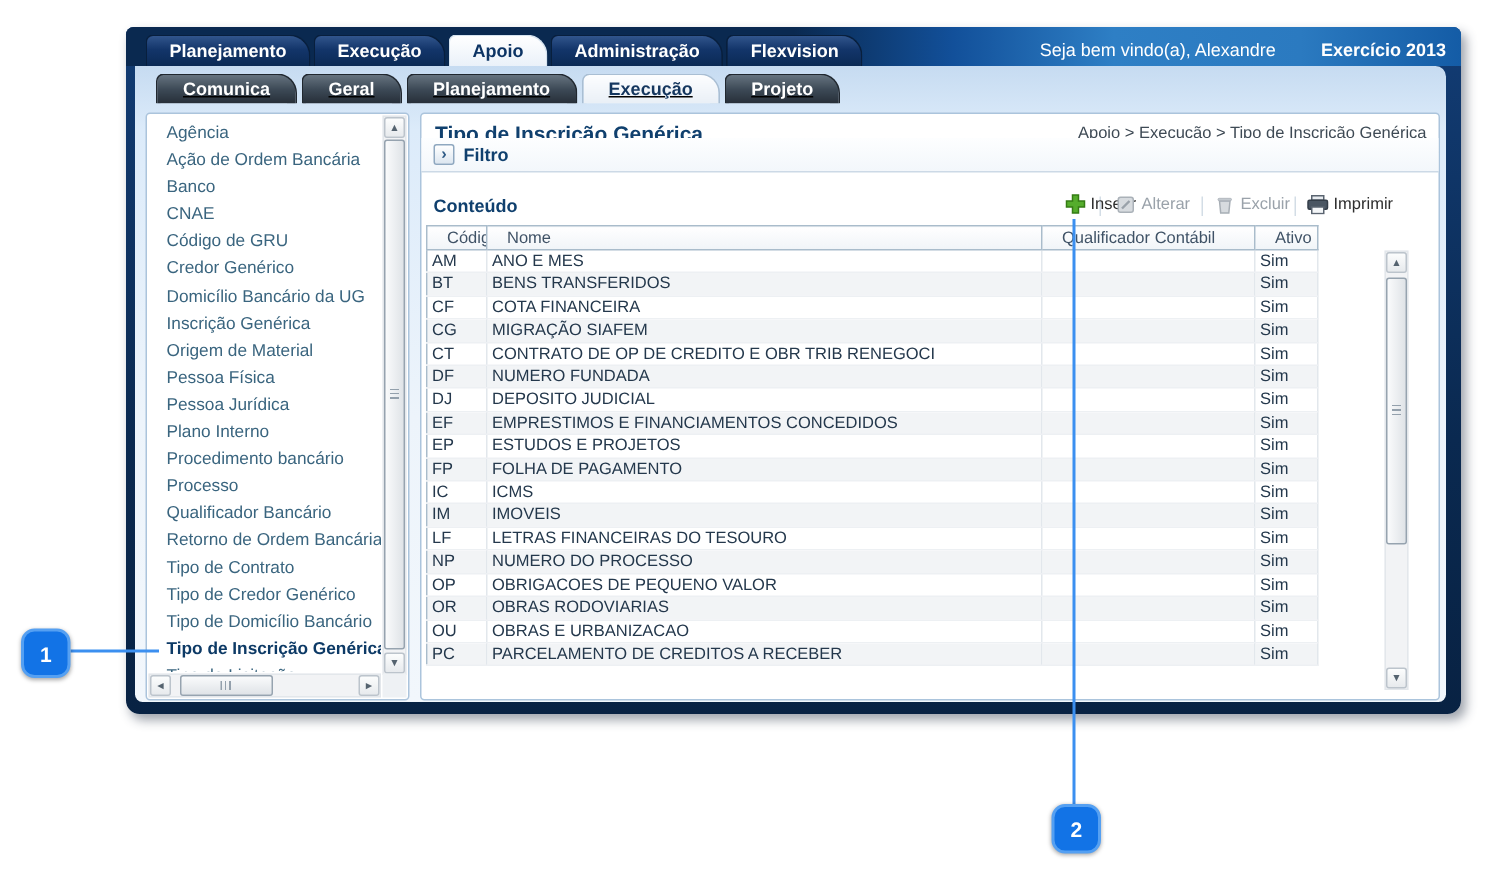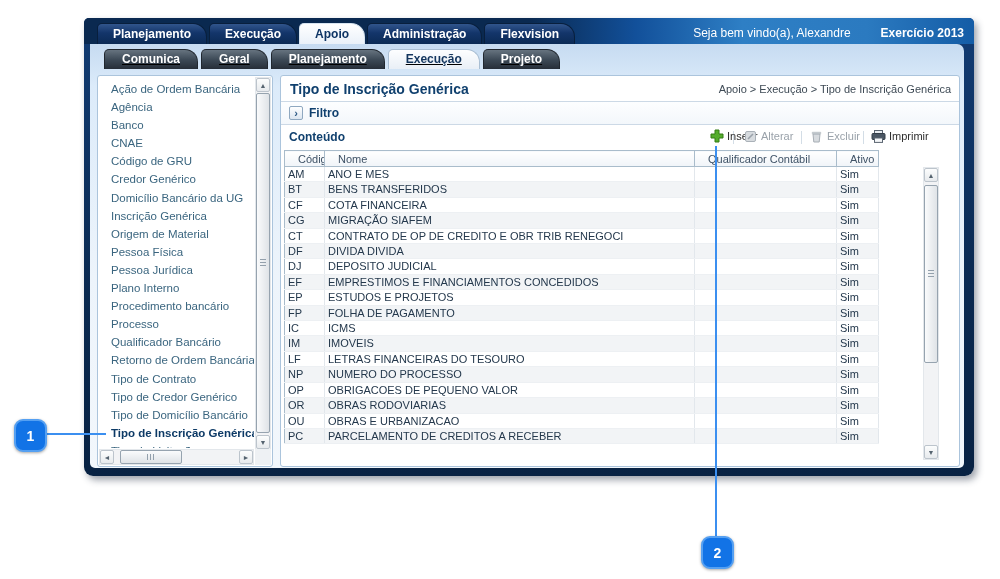--- a/index.html
+++ b/index.html
@@ -69,21 +69,21 @@
   .side-hsb .sb-thumb { top:0; height:14px; left:20px; width:62px; }
   .sb-corner { position:absolute; right:1px; bottom:1px; width:16px; height:16px; background:#eef1f4; }
 
   
   .main-panel { position:absolute; left:190px; top:31px; width:680px; height:392px;
     background:#fff; border:1px solid #abc4dc; border-radius:3px; }
   .title-bar { position:absolute; left:0; top:0; right:0; height:26px; display:flex; align-items:center;
     border-bottom:1px solid #ccd9e6; }
   .page-title { font-size:14px; font-weight:bold; color:#10406e; padding-left:9px; }
   .breadcrumb { margin-left:auto; font-size:11px; color:#3e4a55; padding-right:8px; }
-  .filter-bar { position:absolute; left:0; top:26px; right:0; height:23px; display:flex; align-items:center;
+  .filter-bar { position:absolute; left:0; top:16px; right:0; height:23px; display:flex; align-items:center;
     gap:6px; padding-left:8px; border-bottom:1px solid #ccd9e6;
     background:linear-gradient(180deg,#fdfeff,#f3f7fb); }
   .expander { width:14px; height:14px; border:1px solid #8fa8c0; border-radius:2px;
     background:linear-gradient(180deg,#ffffff,#dce6f0); text-align:center; cursor:pointer; }
   .expander::after { content:"›"; font-size:11px; font-weight:bold; color:#2f5b86; line-height:12px; display:block; }
   .filter-label, .section-label { font-size:12px; font-weight:bold; color:#10406e; }
   .content-bar { position:absolute; left:0; top:49px; right:0; height:25px; }
   .section-label { position:absolute; left:8px; top:5px; }
   .tbtn { position:absolute; top:4px; display:flex; align-items:center; gap:3px;
     font-size:11px; color:#2e2e2e; cursor:pointer; white-space:nowrap; }
@@ -144,22 +144,22 @@
     <div class="subtab-bar">
         <div class="tab2">Comunica</div>
         <div class="tab2">Geral</div>
         <div class="tab2">Planejamento</div>
         <div class="tab2 active">Execução</div>
         <div class="tab2">Projeto</div>
       </div>
 
     <div class="sidebar-panel">
       <div class="sidebar-list">
+          <div class="sidebar-item">Agência</div>
           <div class="sidebar-item">Ação de Ordem Bancária</div>
-          <div class="sidebar-item">Agência</div>
           <div class="sidebar-item">Banco</div>
           <div class="sidebar-item">CNAE</div>
           <div class="sidebar-item">Código de GRU</div>
           <div class="sidebar-item">Credor Genérico</div>
           <div class="sidebar-item">Domicílio Bancário da UG</div>
           <div class="sidebar-item">Inscrição Genérica</div>
           <div class="sidebar-item">Origem de Material</div>
           <div class="sidebar-item">Pessoa Física</div>
           <div class="sidebar-item">Pessoa Jurídica</div>
           <div class="sidebar-item">Plano Interno</div>
@@ -275,21 +275,21 @@
               <td>Sim</td>
             </tr>
             <tr>
               <td>CT</td>
               <td>CONTRATO DE OP DE CREDITO E OBR TRIB RENEGOCI</td>
               <td></td>
               <td>Sim</td>
             </tr>
             <tr>
               <td>DF</td>
-              <td>DIVIDA DIVIDA</td>
+              <td>NUMERO FUNDADA</td>
               <td></td>
               <td>Sim</td>
             </tr>
             <tr>
               <td>DJ</td>
               <td>DEPOSITO JUDICIAL</td>
               <td></td>
               <td>Sim</td>
             </tr>
             <tr>

